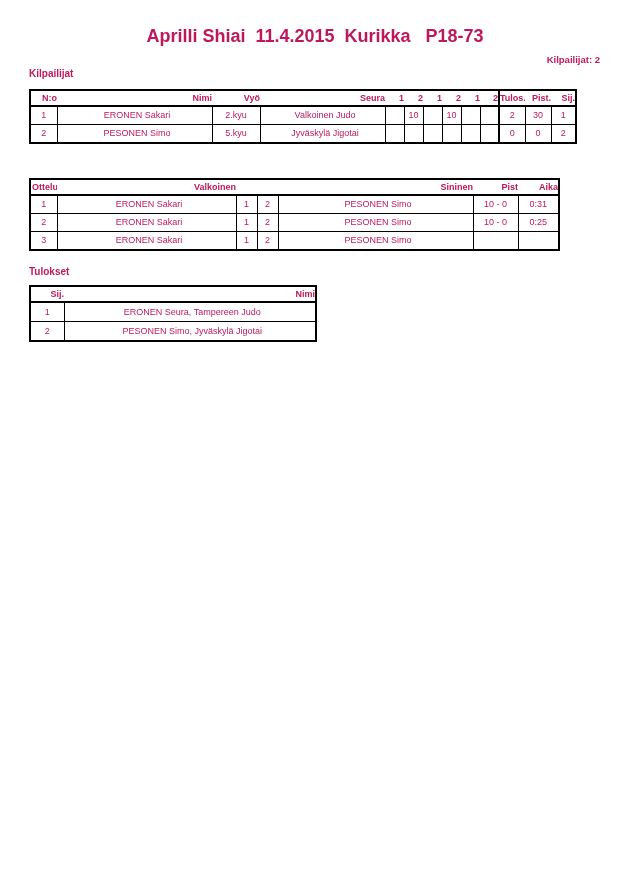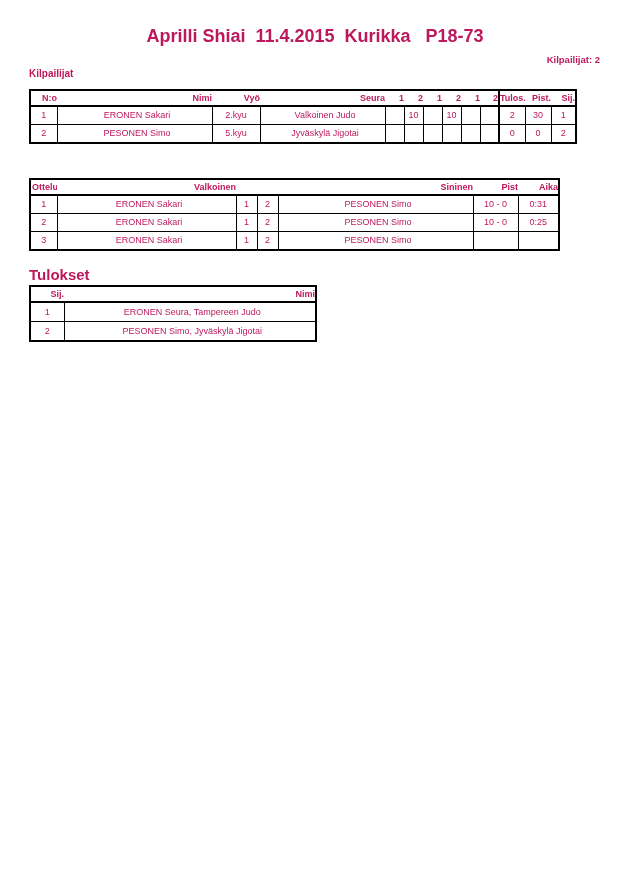--- a/index.html
+++ b/index.html
@@ -24,21 +24,21 @@
     top: 54px; right: 30px;
     font-size: 9.5px;
     font-weight: bold;
     padding-left: 24px;
   }
   .section-label {
     font-weight: bold;
   }
   .lbl-kilpailijat { top: 68px; left: 29px; width: 445px; font-size: 10px; }
   .lbl-ottelut    { top: 160px; left: 29px; width: 529px; font-size: 11px; }
-  .lbl-tulokset   { top: 266px; left: 29px; width: 286px; font-size: 15px; }
+  .lbl-tulokset   { top: 266px; left: 29px; width: 286px; font-size: 10px; }
 
   table.tbl {
     position: absolute;
     border-collapse: collapse;
     table-layout: fixed;
     border: 2px solid #000;
     background: #fff;
   }
   #kilpailijat-table { left: 29px; top: 89px;  width: 546px; }
   #ottelut-table     { left: 29px; top: 178px; width: 529px; }

